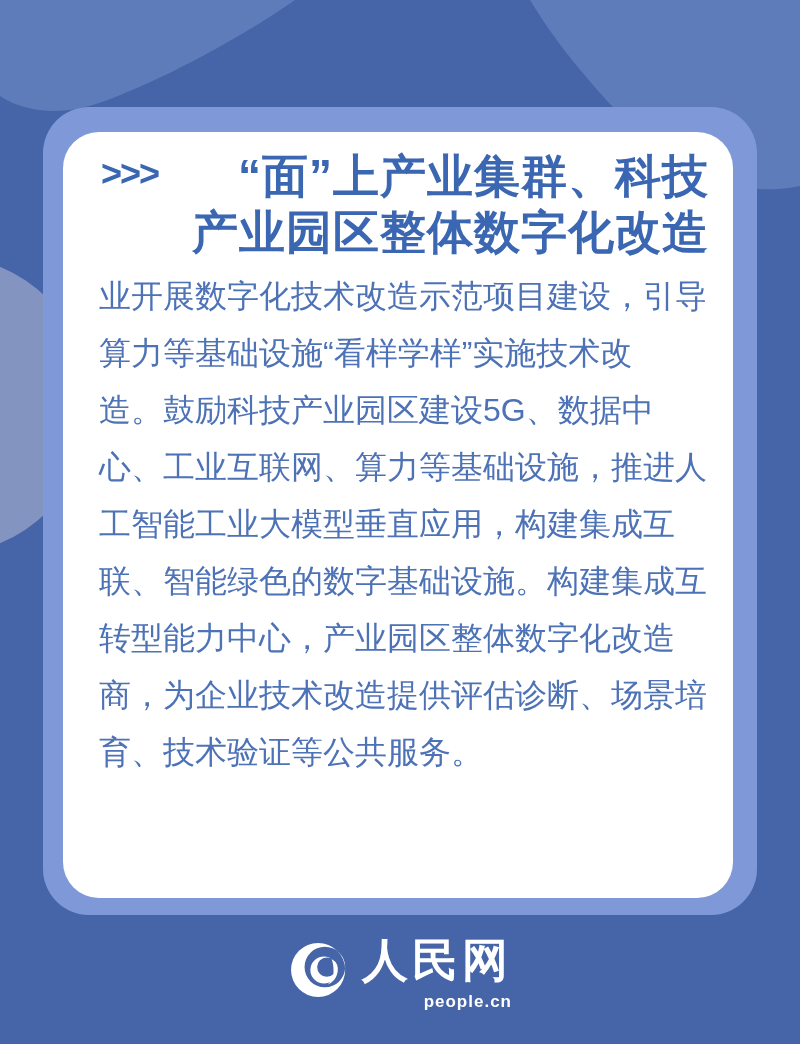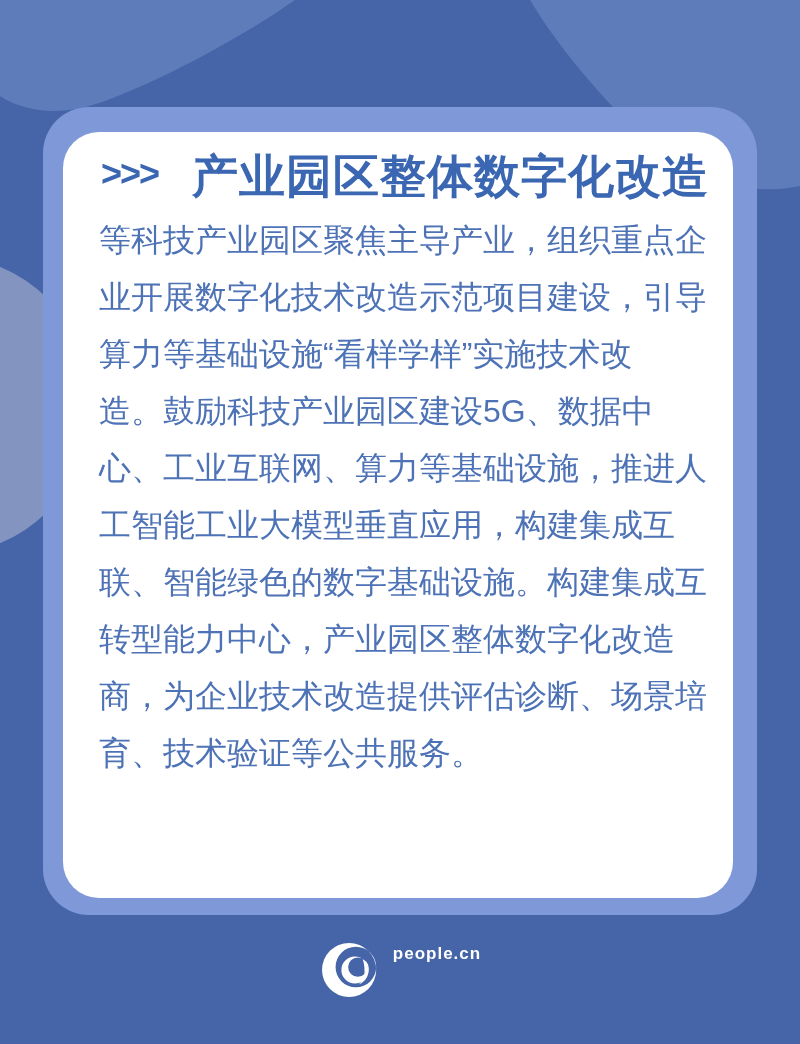--- a/index.html
+++ b/index.html
@@ -58,25 +58,25 @@
     <path d="M0,0 L295,0 C238,40 150,86 96,104 C60,116 24,112 0,96 Z" fill="#5f7cba"></path>
     <path d="M530,0 L800,0 L800,186 C732,200 676,168 634,128 C600,96 556,44 530,0 Z" fill="#5f7cba"></path>
     <circle cx="-58" cy="405" r="150" fill="#8b99c3" opacity="0.9"></circle>
   </svg>
 
   <div class="card-outer">
     <div class="card">
 
       <div class="title-block">
         <span class="arrows">&gt;&gt;&gt;</span>
+        <div class="title-line">“面”上产业集群、科技</div>
         <div class="title-line">产业园区整体数字化改造</div>
       </div>
 
       <div class="body-text">
-          <div class="body-line">等科技产业园区聚焦主导产业，组织重点企</div>
           <div class="body-line">业开展数字化技术改造示范项目建设，引导</div>
           <div class="body-line">算力等基础设施“看样学样”实施技术改</div>
           <div class="body-line">造。鼓励科技产业园区建设5G、数据中</div>
           <div class="body-line">心、工业互联网、算力等基础设施，推进人</div>
           <div class="body-line">工智能工业大模型垂直应用，构建集成互</div>
           <div class="body-line">联、智能绿色的数字基础设施。构建集成互</div>
           <div class="body-line">转型能力中心，产业园区整体数字化改造</div>
           <div class="body-line">商，为企业技术改造提供评估诊断、场景培</div>
           <div class="body-line">育、技术验证等公共服务。</div>
         </div>
@@ -86,17 +86,18 @@
 
   <div class="logo">
     <svg class="logo-icon" viewBox="0 0 66 60" xmlns="http://www.w3.org/2000/svg">
       <path fill="#ffffff" fill-rule="evenodd" d="M2,31 a28,28 0 1,0 56,0 a28,28 0 1,0 -56,0 Z
                M16,28 a21,21 0 1,0 42,0 a21,21 0 1,0 -42,0 Z"></path>
       <path fill="#ffffff" fill-rule="evenodd" d="M22,31 a14,14 0 1,0 28,0 a14,14 0 1,0 -28,0 Z
                M29,28 a10,10 0 1,0 20,0 a10,10 0 1,0 -20,0 Z"></path>
       <path fill="#ffffff" d="M44,20 q8,4 6,14 q-2,9 -10,12 q6,-6 6,-13 q0,-8 -2,-13 Z"></path>
     </svg>
     <div class="logo-text-wrap">
+      <div class="logo-cn">人民网</div>
       <div class="logo-en">people.cn</div>
     </div>
   </div>
 
 </div>
 
 </body></html>

